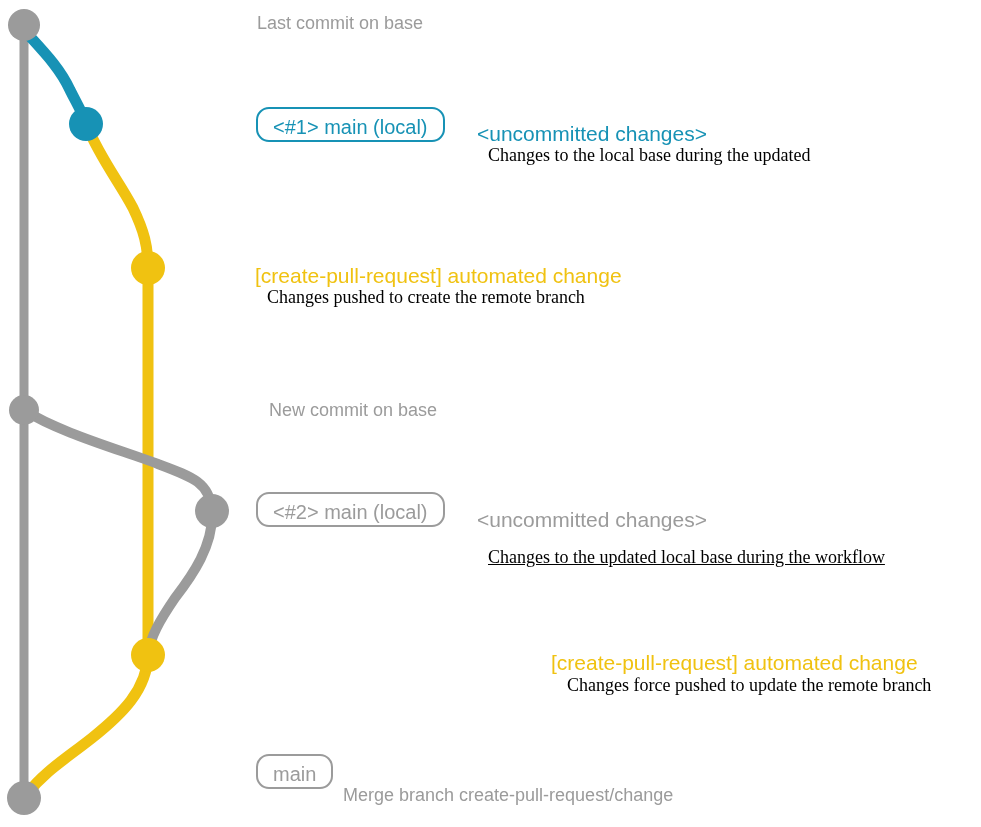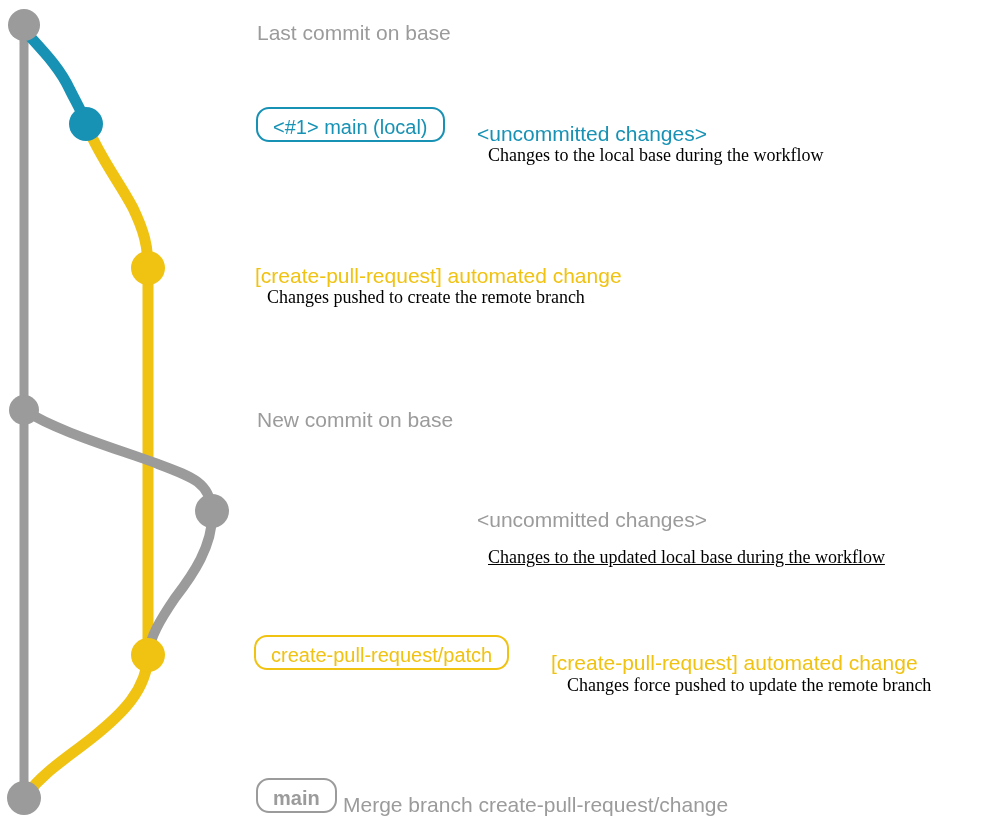--- a/index.html
+++ b/index.html
@@ -11,21 +11,21 @@
   .graph-svg { position:absolute; left:0; top:0; }
   .graph-svg path { fill:none; stroke-linecap:round; }
   .s-gray   { stroke:var(--gray); }
   .s-blue   { stroke:var(--blue); }
   .s-yellow { stroke:var(--yellow); }
   .f-gray   { fill:var(--gray); }
   .f-blue   { fill:var(--blue); }
   .f-yellow { fill:var(--yellow); }
 
   .cap {
-    position:absolute; font-size:21px; color:var(--gray); white-space:nowrap;margin-top:8px;
+    position:absolute; font-size:18px; color:var(--gray); white-space:nowrap;
   }
   .heading {
     position:absolute; font-size:21px; white-space:nowrap;margin-top:8px;
   }
   .heading.blue   { color:var(--blue); }
   .heading.yellow { color:var(--yellow); }
   .heading.gray   { color:var(--gray); }
   .note {
     position:absolute; font-family:"Liberation Serif", serif;
     font-size:18px; color:var(--note); white-space:nowrap;
@@ -57,32 +57,32 @@
     <circle cx="24" cy="25" r="16" class="f-gray"></circle>
     <circle cx="86" cy="124" r="17" class="f-blue"></circle>
     <circle cx="148" cy="268" r="17" class="f-yellow"></circle>
     <circle cx="24" cy="410" r="15" class="f-gray"></circle>
     <circle cx="212" cy="511" r="17" class="f-gray"></circle>
     <circle cx="148" cy="655" r="17" class="f-yellow"></circle>
     <circle cx="24" cy="798" r="17" class="f-gray"></circle>
   </svg>
 
   <div class="cap" style="left:257px; top:13px;">Last commit on base</div>
-  <div class="cap" style="left:257px; top:400px;">New commit on base</div>
+  <div class="cap" style="left:269px; top:400px;">New commit on base</div>
 
   <div class="badge blue" style="left:256px; top:107px;">&lt;#1&gt; main (local)</div>
   <div class="heading blue" style="left:477px; top:114px;">&lt;uncommitted changes&gt;</div>
-  <div class="note" style="left:488px; top:145px;">Changes to the local base during the workflow</div>
+  <div class="note" style="left:488px; top:145px;">Changes to the local base during the updated</div>
 
   <div class="heading yellow" style="left:255px; top:256px;">[create-pull-request] automated change</div>
   <div class="note" style="left:267px; top:287px;text-align:center;">Changes pushed to create the remote branch</div>
 
+  <div class="badge gray" style="left:256px; top:492px;">&lt;#2&gt; main (local)</div>
   <div class="heading gray" style="left:477px; top:500px;">&lt;uncommitted changes&gt;</div>
   <div class="note" style="left:488px; top:547px;text-decoration:underline;">Changes to the updated local base during the workflow</div>
 
-  <div class="badge yellow" style="left:254px; top:635px;">create-pull-request/patch</div>
   <div class="heading yellow" style="left:551px; top:643px;">[create-pull-request] automated change</div>
   <div class="note" style="left:567px; top:675px;">Changes force pushed to update the remote branch</div>
 
-  <div class="badge gray" style="left:256px; top:778px;font-weight:bold;">main</div>
+  <div class="badge gray" style="left:256px; top:754px;">main</div>
   <div class="cap" style="left:343px; top:785px;">Merge branch create-pull-request/change</div>
 
 </div>
 
 </body></html>

